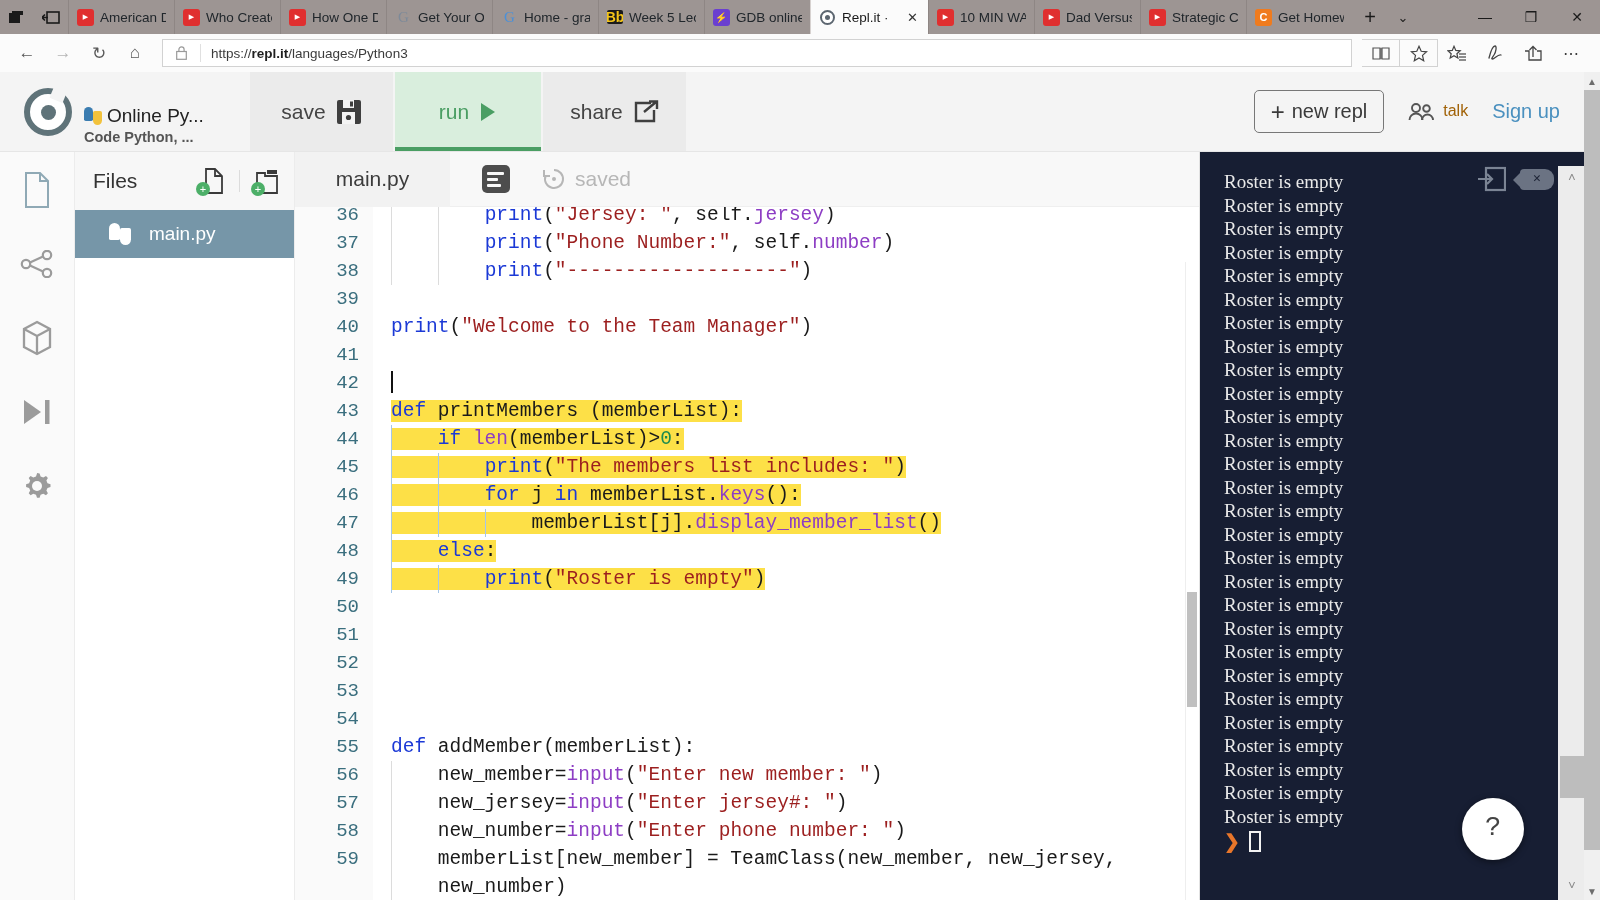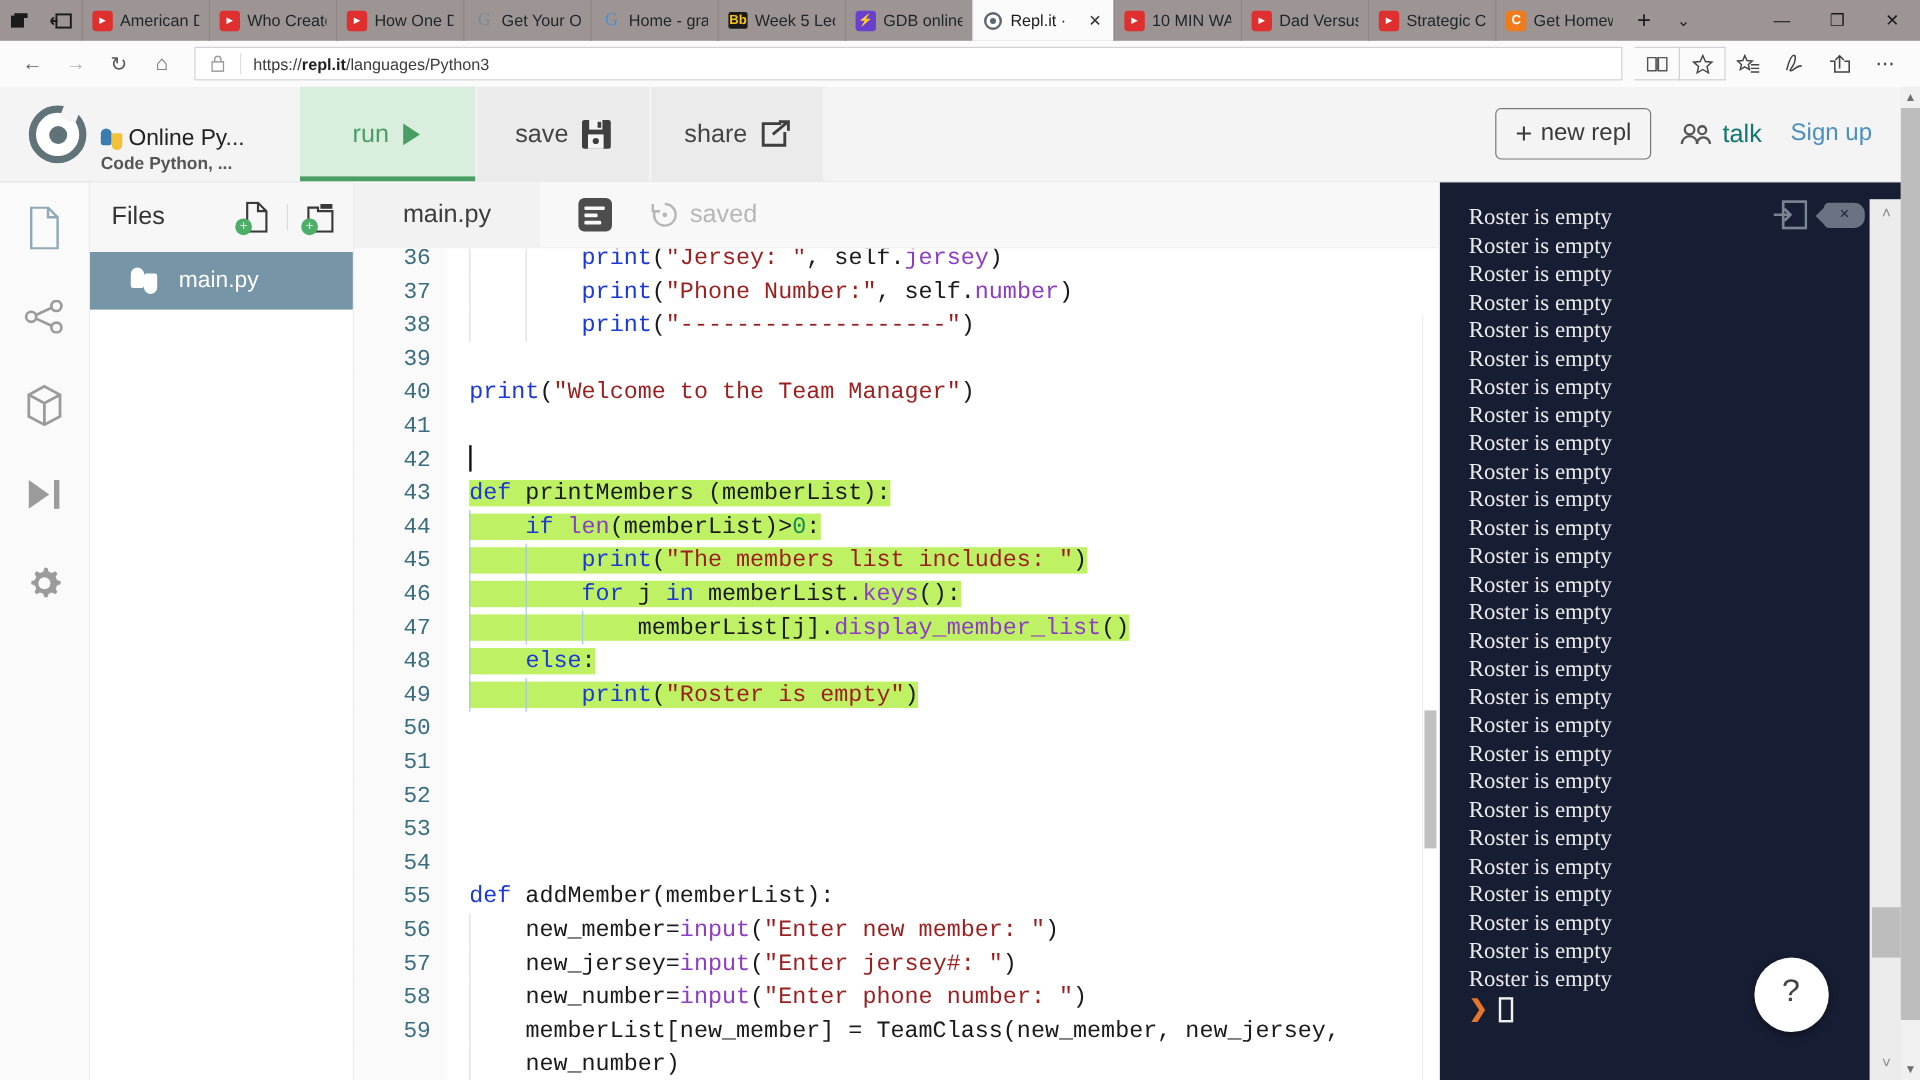--- a/index.html
+++ b/index.html
@@ -42,21 +42,21 @@
   }
   .favicon {
     width: 17px; height: 17px; flex: none;
     display: flex; align-items: center; justify-content: center;
     font-size: 11px; border-radius: 2px; overflow: hidden;
   }
   .fav-yt { background: #e02f2f; color: #fff; border-radius: 3px; }
   .fav-yt::after { content: "\25B6"; font-size: 7px; }
   .fav-g { color: #7d8a99; font-size: 15px; font-family: "Liberation Serif", serif; }
   .fav-g.blue { color: #4a90d9; }
-  .fav-bb { background: #1a1a1a; color: #f5c518; font-size: 11px; font-weight: bold;
+  .fav-bb { background: #1a1a1a; color: #f5c518; font-size: 14px; font-weight: bold;
             width: 16px; height: 14px; border-radius: 2px; }
   .fav-gdb { background: #6a3fd0; color: #fff; border-radius: 3px; font-size: 10px; }
   .fav-c { background: #f07b1d; color: #fff; border-radius: 3px; font-size: 11px; font-weight: bold; }
   .fav-replit {
     border: 2px solid #5c6670; border-radius: 50%;
     width: 15px; height: 15px; position: relative; background: #fff;
   }
   .fav-replit::after {
     content: ""; position: absolute; width: 5px; height: 5px;
     background: #5c6670; border-radius: 50%; top: 3px; left: 3px;
@@ -155,21 +155,21 @@
   .hdr-spacer { flex: 1 1 auto; }
   #hdr-right {
     display: flex; align-items: center; gap: 24px; padding-right: 40px; flex: none;
   }
   #new-repl {
     border: 1px solid #777; border-radius: 5px;
     padding: 9px 16px; font-size: 20px; color: #3a3a3a;
     display: flex; align-items: center; gap: 7px; background: transparent;
   }
   #new-repl .plus { font-size: 24px; font-weight: 400; line-height: 0.8; }
-  #talk { font-size: 21px; color: #0f766e; display: flex; align-items: center; gap: 9px; }
+  #talk { font-size: 16px; color: #a16207; display: flex; gap: 9px; }
   #signup { font-size: 20px; color: #4a90bf; }
 
   
   #main { display: flex; height: 748px; }
 
   
   #rail {
     width: 75px; flex: none; background: #fafafa;
     border-right: 1px solid #ececec;
     display: flex; flex-direction: column; align-items: center;
@@ -242,21 +242,21 @@
     background: #fff;
   }
   #code-scroll { position: absolute; inset: 0; }
   .cline { display: flex; height: 28px; align-items: center; position: relative; }
   .lnum {
     width: 78px; flex: none; text-align: right; padding-right: 14px;
     color: #3a6e7e; font-size: 19px; background: #fafafa;
     line-height: 28px; height: 28px;
   }
   .ctext { flex: 1 1 auto; white-space: pre; padding-left: 18px; position: relative; }
-  .sel { background: #bef264; }
+  .sel { background: #fde047; }
   .kw  { color: #1b39d6; }
   .bi  { color: #8d3dc4; }
   .st  { color: #9c1f1f; }
   .num { color: #1d8a4e; }
   .pl  { color: #1a1a1a; }
   .cursor-bar {
     display: inline-block; width: 2px; height: 22px;
     background: #111; vertical-align: middle; position: relative; top: -1px;
   }
   
@@ -479,38 +479,38 @@
           <span class="py-ico">
               <i class="pt b"></i>
               <i class="pt y"></i>
             </span>
           <span>Online Py...</span>
         </div>
         <div class="brand-sub">Code Python, ...</div>
       </div>
     </div>
 
-    <div class="hdr-tab run">
-      <span>run</span>
-      <span>
-        <svg width="18" height="20" viewBox="0 0 18 20">
-            <path d="M2 1 L16 10 L2 19 Z" fill="#4a9e63"></path>
-          </svg>
-      </span>
-    </div>
-
     <div class="hdr-tab">
       <span>save</span>
       <span>
         <svg width="26" height="26" viewBox="0 0 26 26">
             <rect x="1" y="1" width="24" height="24" rx="2" fill="#3f3f3f"></rect>
             <rect x="7" y="1" width="11" height="8" fill="#f4f4f4"></rect>
             <rect x="14" y="2.5" width="3" height="5" fill="#3f3f3f"></rect>
             <rect x="6" y="13" width="13" height="12" fill="#f4f4f4"></rect>
             <circle cx="12.5" cy="18.5" r="2.6" fill="#3f3f3f"></circle>
+          </svg>
+      </span>
+    </div>
+
+    <div class="hdr-tab run">
+      <span>run</span>
+      <span>
+        <svg width="18" height="20" viewBox="0 0 18 20">
+            <path d="M2 1 L16 10 L2 19 Z" fill="#4a9e63"></path>
           </svg>
       </span>
     </div>
 
     <div class="hdr-tab">
       <span>share</span>
       <span>
         <svg width="26" height="24" viewBox="0 0 26 24">
             <path d="M18 3 H3 v18 h18 V10" fill="none" stroke="#3f3f3f" stroke-width="2.4"></path>
             <path d="M11 12 L23 2 M16 1.5 H24 V9" fill="none" stroke="#3f3f3f" stroke-width="2.4"></path>

